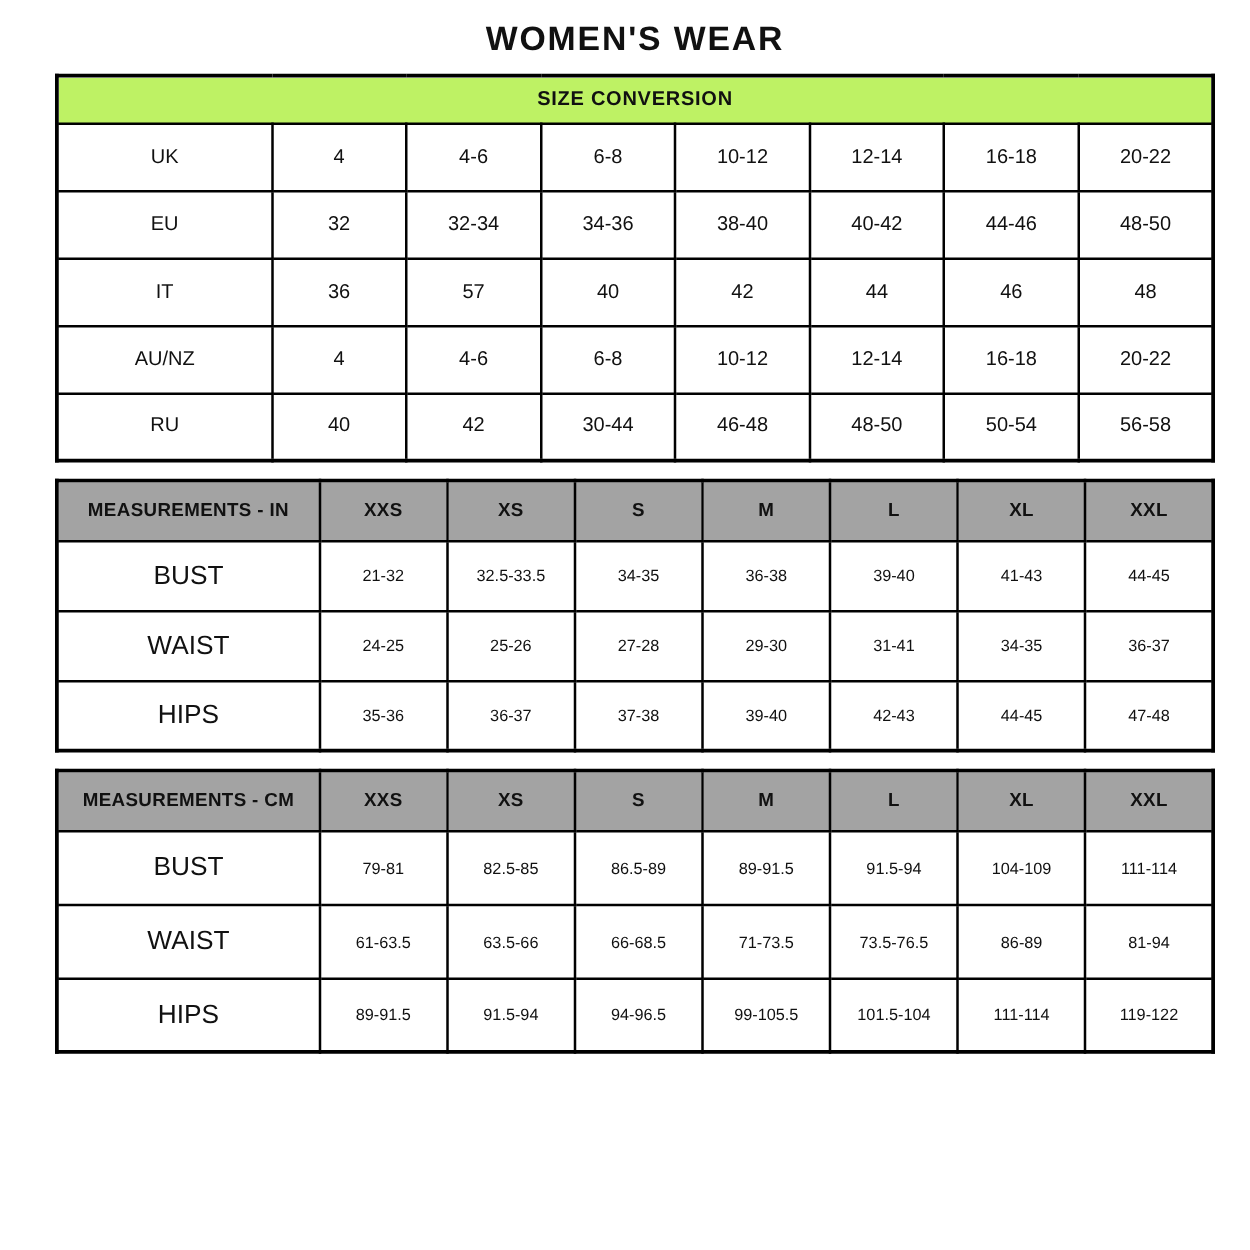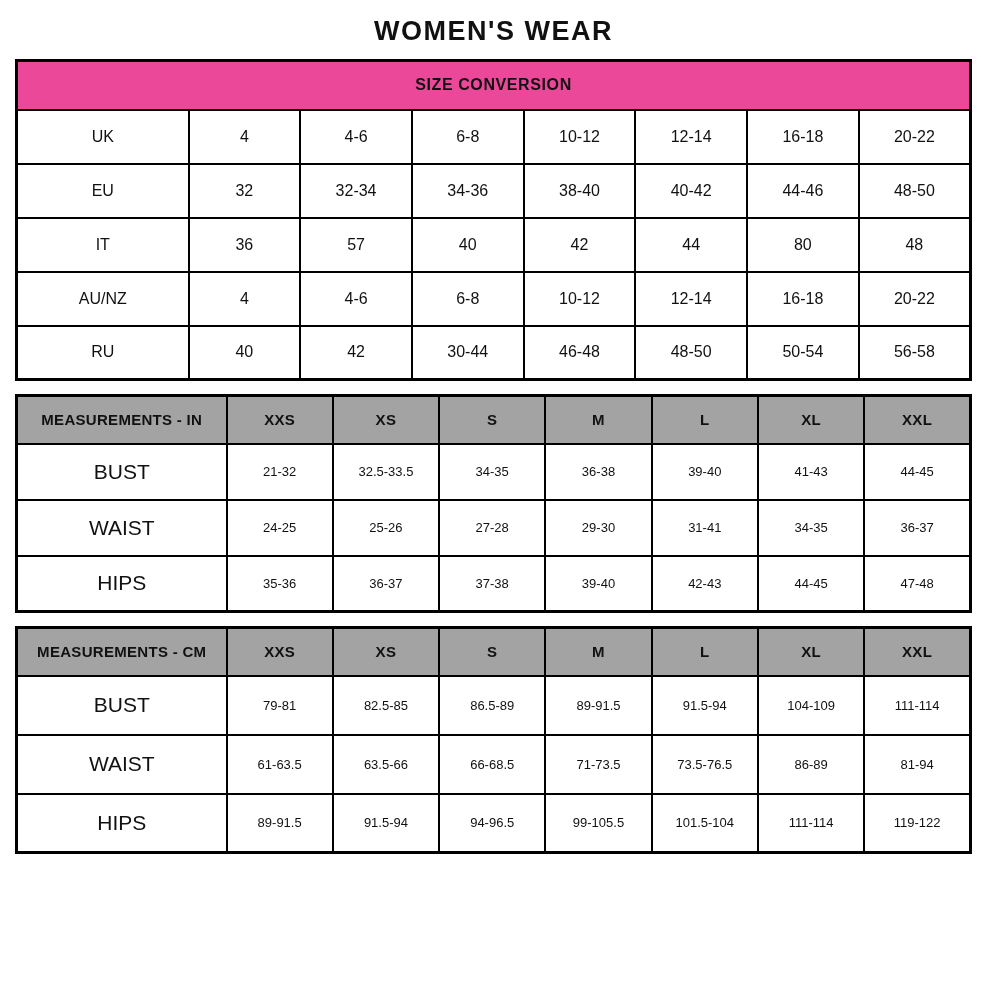--- a/index.html
+++ b/index.html
@@ -1,19 +1,19 @@
 <!DOCTYPE html>
 <html><head>
 <meta charset="utf-8">
 <style>
   * { box-sizing: border-box; }
   html, body { margin: 0; padding: 0; background: #ffffff; }
   .page {
     width: 1000px; height: 1000px;
-    padding: 12px 28px 0 15px;
+    padding: 12px 28px 0 44px;
     font-family: "Liberation Sans", sans-serif;
     color: #111111;
     background: #ffffff;
   }
   .title {
     text-align: center;
     font-size: 27px;
     font-weight: 700;
     letter-spacing: 1.5px;
     margin: 4px 0 12px 0;
@@ -28,25 +28,25 @@
   table.tbl td {
     border: 2px solid #000000;
     text-align: center;
     vertical-align: middle;
     padding: 0 4px;
     overflow: hidden;
     white-space: nowrap;
   }
   
   .t1 .banner td {
-    background: #ec4899;
+    background: #bef264;
     font-weight: 700;
     font-size: 16px;
     letter-spacing: 0.6px;
-    height: 49px;
+    height: 38px;
   }
   .t1 td { font-size: 16px; font-weight: 400; height: 54px; }
   
   .t2, .t3 { margin-top: 13px; }
   .t2 .head td, .t3 .head td {
     background: #a3a3a3;
     font-weight: 700;
     font-size: 15px;
     height: 48px;
     letter-spacing: 0.3px;
@@ -98,21 +98,21 @@
         <td>44-46</td>
         <td>48-50</td>
       </tr>
       <tr>
         <td>IT</td>
         <td>36</td>
         <td>57</td>
         <td>40</td>
         <td>42</td>
         <td>44</td>
-        <td>80</td>
+        <td>46</td>
         <td>48</td>
       </tr>
       <tr>
         <td>AU/NZ</td>
         <td>4</td>
         <td>4-6</td>
         <td>6-8</td>
         <td>10-12</td>
         <td>12-14</td>
         <td>16-18</td>

